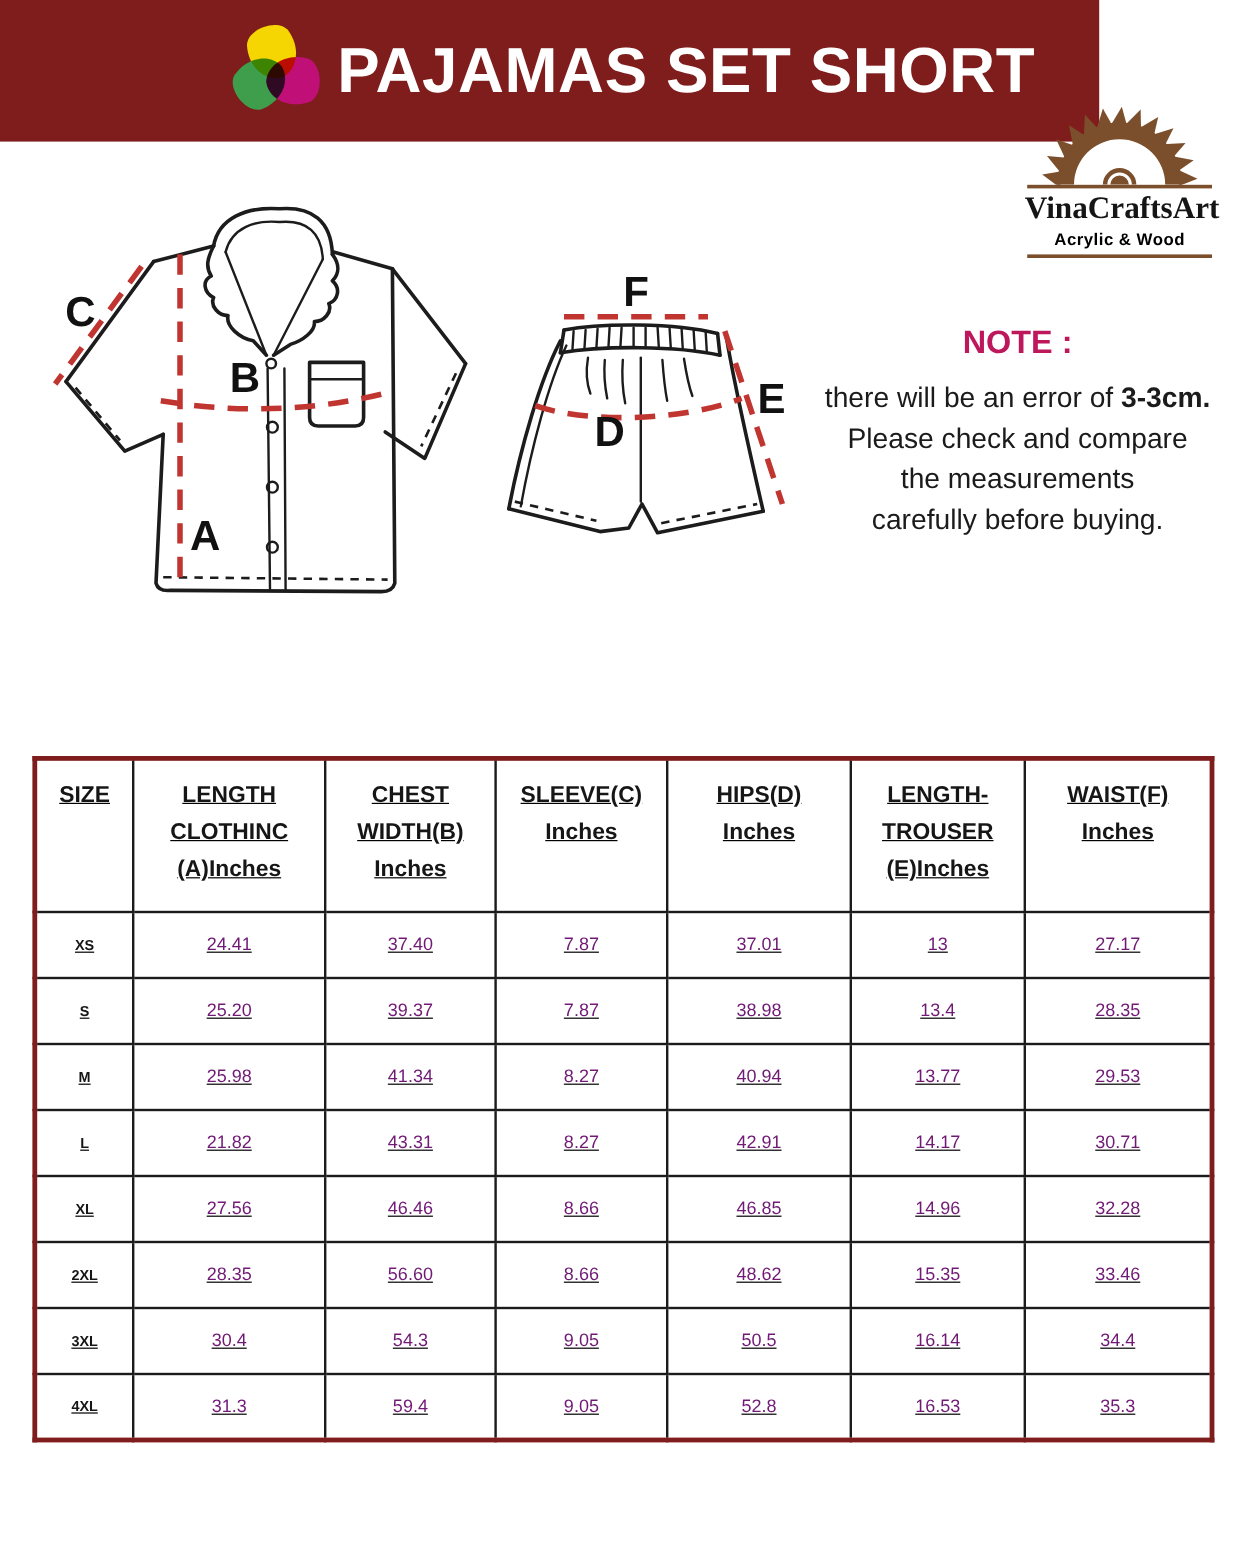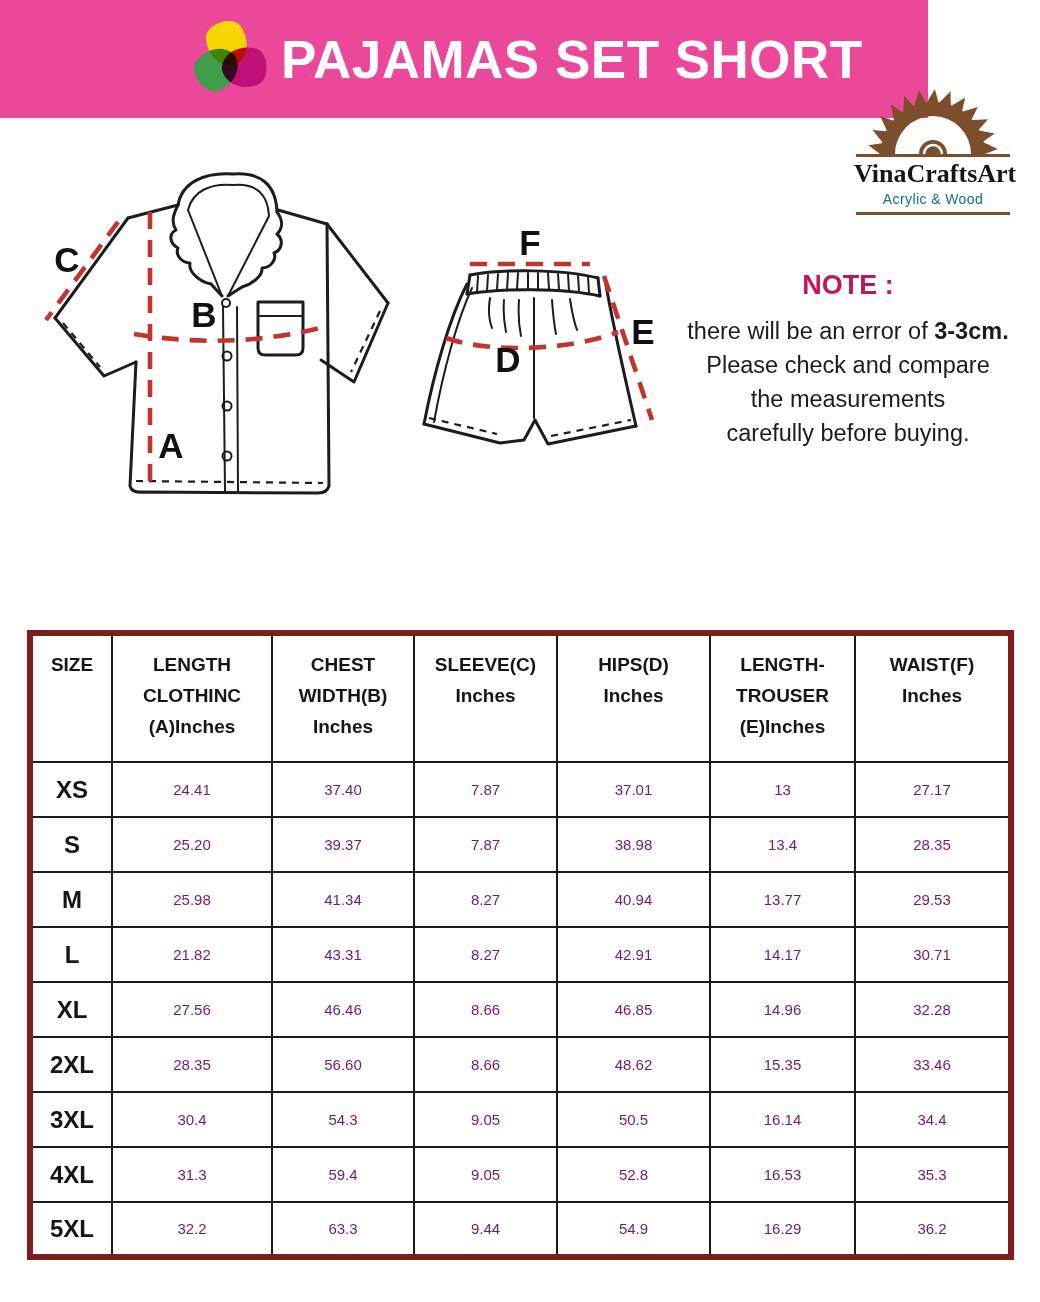--- a/index.html
+++ b/index.html
@@ -3,60 +3,60 @@
 <meta charset="utf-8">
 <style>
   html,body { margin:0; padding:0; background:#e9e9e9; }
   .page {
     position:relative; width:1040px; height:1302px; margin:0 auto;
     background:#ffffff; overflow:hidden;
     font-family:"Liberation Sans", sans-serif;
   }
 
   
-  .header { position:absolute; left:0; top:0; width:916px; height:118px; background:#ec4899;padding-left:12px; }
+  .header { position:absolute; left:0; top:0; width:916px; height:118px; background:#7f1d1d; }
   .petals { position:absolute; left:181px; top:12px; isolation:isolate; }
   .page-title {
     position:absolute; left:281px; top:0; height:118px; display:flex; align-items:center;
     color:#ffffff; font-size:53px; font-weight:bold; letter-spacing:0.5px; white-space:nowrap;
   }
 
   
   .brand { position:absolute; left:854px; top:88px; width:158px; text-align:center; }
   .brand svg { display:block; margin:0 auto; }
   .brand-rule { height:3px; background:#7c4f2c; margin:0 2px; }
   .brand-name { font-family:"Liberation Serif", serif; font-weight:bold; font-size:26px;
                 color:#151515; line-height:1.18; margin-top:2px;text-align:right; }
-  .brand-tagline { font-weight:normal; font-size:14px; color:#0f766e; letter-spacing:0.4px;
+  .brand-tagline { font-weight:bold; font-size:14px; color:#000000; letter-spacing:0.4px;
                    margin:1px 0 5px 0; }
 
   
   .shirt-svg  { position:absolute; left:30px;  top:160px; }
   .shorts-svg { position:absolute; left:412px; top:222px; }
   .ln   { fill:none; stroke:#1c1c1c; stroke-width:3;   stroke-linecap:round; stroke-linejoin:round; }
   .lnt  { fill:none; stroke:#1c1c1c; stroke-width:2;   stroke-linecap:round; stroke-linejoin:round; }
   .dash { fill:none; stroke:#1c1c1c; stroke-width:2.2; stroke-dasharray:7 6; }
   .red  { fill:none; stroke:#c13530; stroke-width:4.6; stroke-dasharray:17 11; }
   .lbl  { font-family:"Liberation Sans", sans-serif; font-weight:bold; font-size:35px; fill:#111; }
 
   
   .note { position:absolute; left:656px; top:270px; width:384px; text-align:center; color:#1b1b1b; }
   .note-heading { color:#be185d; font-weight:bold; font-size:27px; margin-bottom:13px; }
   .note-line { font-size:23.5px; line-height:34px; }
 
   
   .size-table { position:absolute; left:27px; top:630px; border-collapse:collapse;
-                table-layout:fixed; border:6px solid #7f1d1d; }
+                table-layout:fixed; border:4px solid #7f1d1d;text-decoration:underline; }
   .size-table th, .size-table td {
     border:2px solid #1b1b1b; text-align:center; padding:0; color:#161616;
   }
   .size-table thead th { height:112px; vertical-align:top; padding-top:13px;
                          font-size:19px; font-weight:bold; line-height:31px; white-space:pre-line; }
   .size-table tbody tr { height:55px; }
-  .size-table tbody th { font-size:24px; font-weight:bold;border-radius:23px; }
+  .size-table tbody th { font-size:12px; font-weight:bold;border-radius:23px; }
   .size-table tbody td { font-size:15px; font-weight:normal; color:#701a75;text-align:center; }
 </style>
 </head>
 <body>
 
 <div class="page">
 
   <div class="header">
     <svg class="petals" width="102" height="90" viewBox="0 0 100 88">
       <defs>
@@ -272,25 +272,16 @@
         </tr>
         <tr>
           <th>4XL</th>
           <td>31.3</td>
           <td>59.4</td>
           <td>9.05</td>
           <td>52.8</td>
           <td>16.53</td>
           <td>35.3</td>
         </tr>
-        <tr>
-          <th>5XL</th>
-          <td>32.2</td>
-          <td>63.3</td>
-          <td>9.44</td>
-          <td>54.9</td>
-          <td>16.29</td>
-          <td>36.2</td>
-        </tr>
       </tbody>
   </table>
 
 </div>
 
 </body></html>

